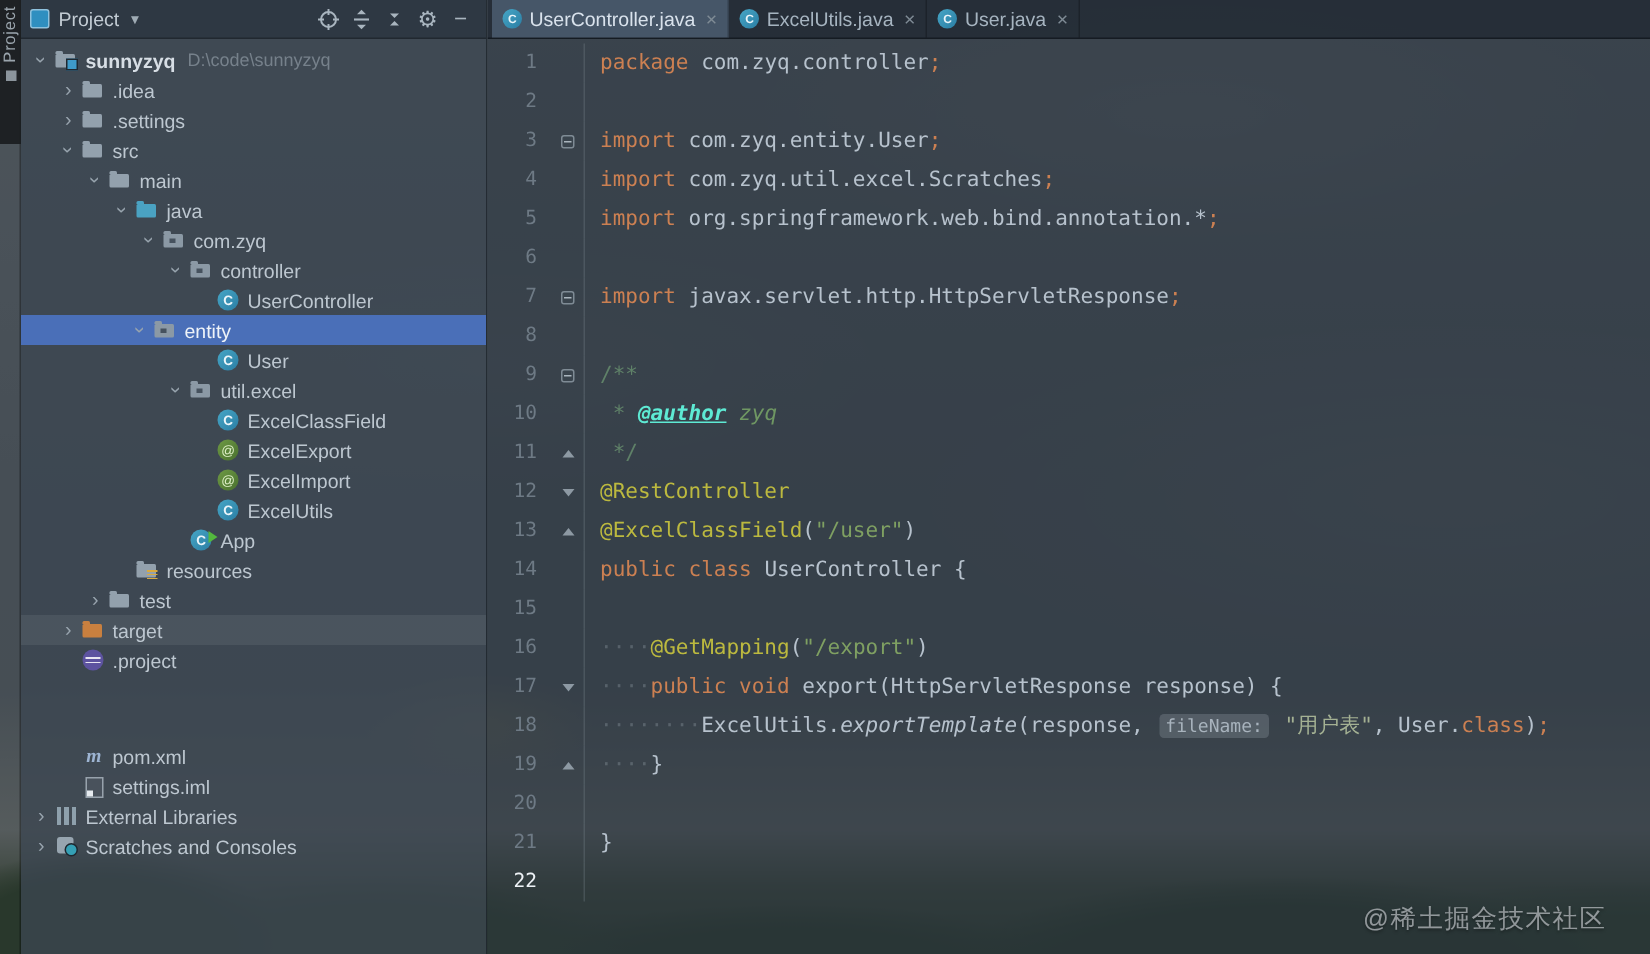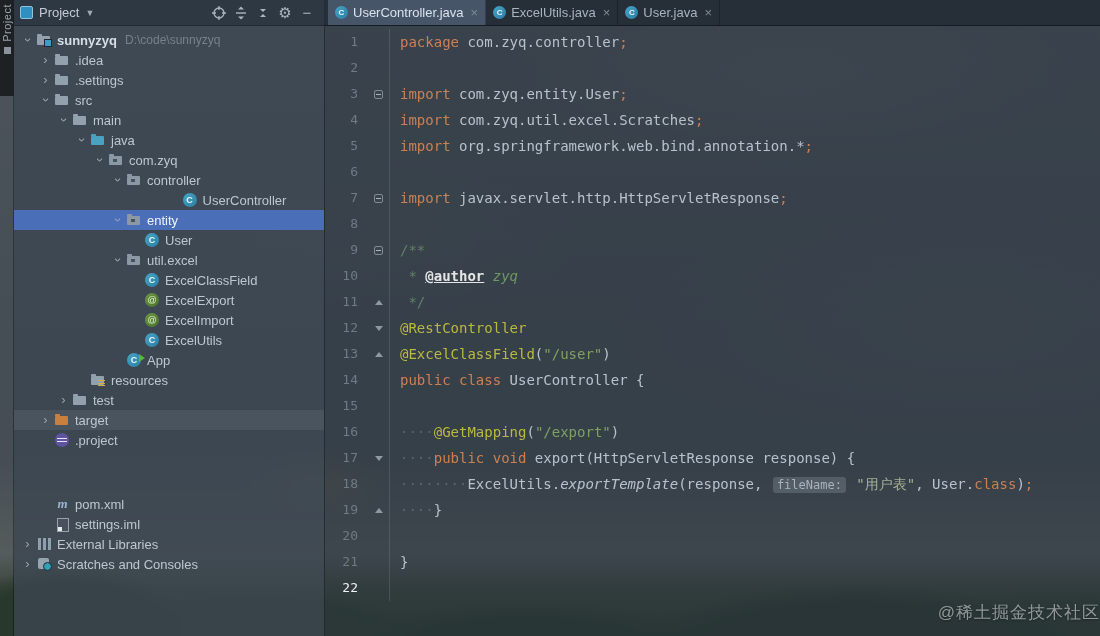--- a/index.html
+++ b/index.html
@@ -110,27 +110,27 @@
   .code { padding-left:10px; }
   .line.active .num { color:#eef2f6; }
 
   .fm { width:9px; height:9px; border:1px solid #7f8b95; border-radius:2px; position:relative; background:rgba(60,70,80,0.45); }
   .fm.minus::after { content:""; position:absolute; left:1px; right:1px; top:3px; height:1px; background:#aab5be; }
   .fm.down { border:none; width:0; height:0; border-left:4px solid rgba(0,0,0,0); border-right:4px solid rgba(0,0,0,0); border-top:5px solid #8d99a3; border-radius:0; background:none; }
   .fm.up { border:none; width:0; height:0; border-left:4px solid rgba(0,0,0,0); border-right:4px solid rgba(0,0,0,0); border-bottom:5px solid #8d99a3; border-radius:0; background:none; }
 
   .kw { color:#cc8052; } .pl { color:#b7c2cd; } .ann { color:#bcb93f; }
   .str { color:#7fa062; } .str2 { color:#a4b193; }
-  .doc { color:#5f8168; } .doctag { color:#e5e5e5; font-weight:bold; text-decoration:underline;text-align:right; }
+  .doc { color:#5f8168; } .doctag { color:#5eead4; font-weight:bold; font-style:italic; text-decoration:underline;text-align:right; }
   .docval { color:#6f9763; font-style:italic; }
   .ws { color:rgba(150,160,170,0.35); }
   .it { font-style:italic; }
   .hint { background:rgba(150,160,170,0.30); color:#a8b3bd; border-radius:3px; padding:1px 4px; font-size:12px; margin:0 2px; }
 
-  .watermark { position:absolute; right:0; bottom:12px; z-index:6;
+  .watermark { position:absolute; right:29px; bottom:12px; z-index:6;
     font-size:17px; color:rgba(205,208,212,0.65); letter-spacing:1px; text-shadow:0 1px 2px rgba(0,0,0,0.35); }
 </style>
 </head>
 <body>
 
 <div id="stage">
   <div class="bg"></div>
 
   <div class="stripe">
     <div class="stripe-tab">
@@ -222,28 +222,28 @@
           </span>
           <span class="lbl">com.zyq</span>
         </div>
         <div class="tree-row" style="padding-left: 96px;">
           <span class="chev expanded">›</span>
           <span class="ti ti-package">
             <span class="tif"></span>
           </span>
           <span class="lbl">controller</span>
         </div>
-        <div class="tree-row" style="padding-left: 114px; justify-content: center;">
+        <div class="tree-row" style="padding-left: 114px;">
           <span class="chev"></span>
           <span class="ti ti-class">
             <span class="tic"></span>
           </span>
           <span class="lbl">UserController</span>
         </div>
-        <div class="tree-row selected" style="padding-left: 96px;">
+        <div class="tree-row selected" style="padding-left: 72px;">
           <span class="chev expanded">›</span>
           <span class="ti ti-package">
             <span class="tif"></span>
           </span>
           <span class="lbl">entity</span>
         </div>
         <div class="tree-row" style="padding-left: 114px;">
           <span class="chev"></span>
           <span class="ti ti-class">
             <span class="tic"></span>

